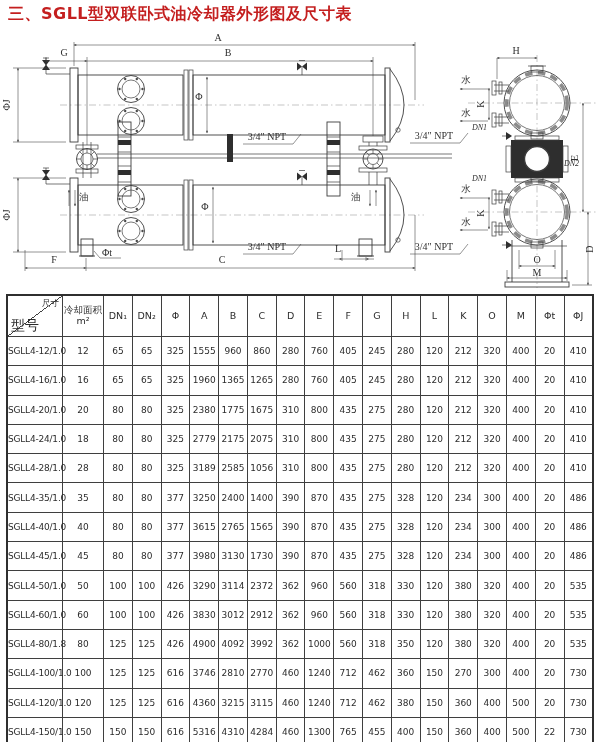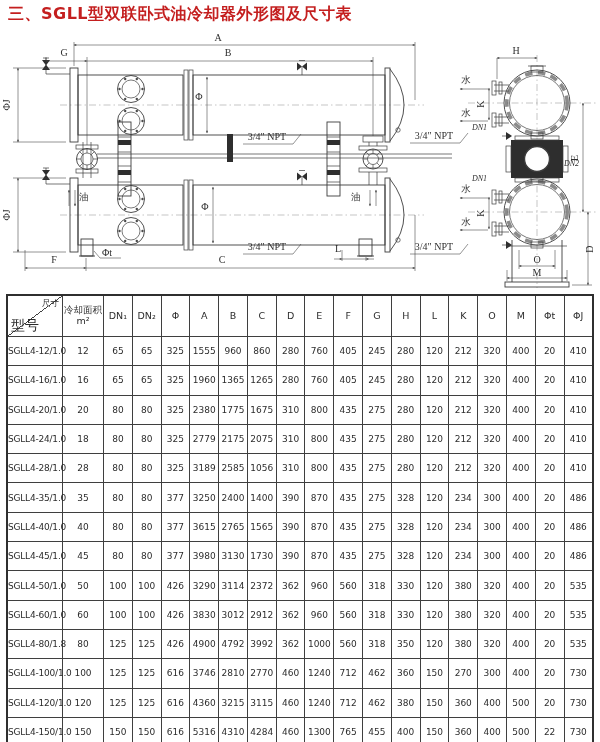--- a/index.html
+++ b/index.html
@@ -550,21 +550,21 @@
         <td>20</td>
         <td>535</td>
       </tr>
       <tr>
         <td class="model">SGLL4-80/1.8</td>
         <td>80</td>
         <td>125</td>
         <td>125</td>
         <td>426</td>
         <td>4900</td>
-        <td>4792</td>
+        <td>4092</td>
         <td>3992</td>
         <td>362</td>
         <td>1000</td>
         <td>560</td>
         <td>318</td>
         <td>350</td>
         <td>120</td>
         <td>380</td>
         <td>320</td>
         <td>400</td>

